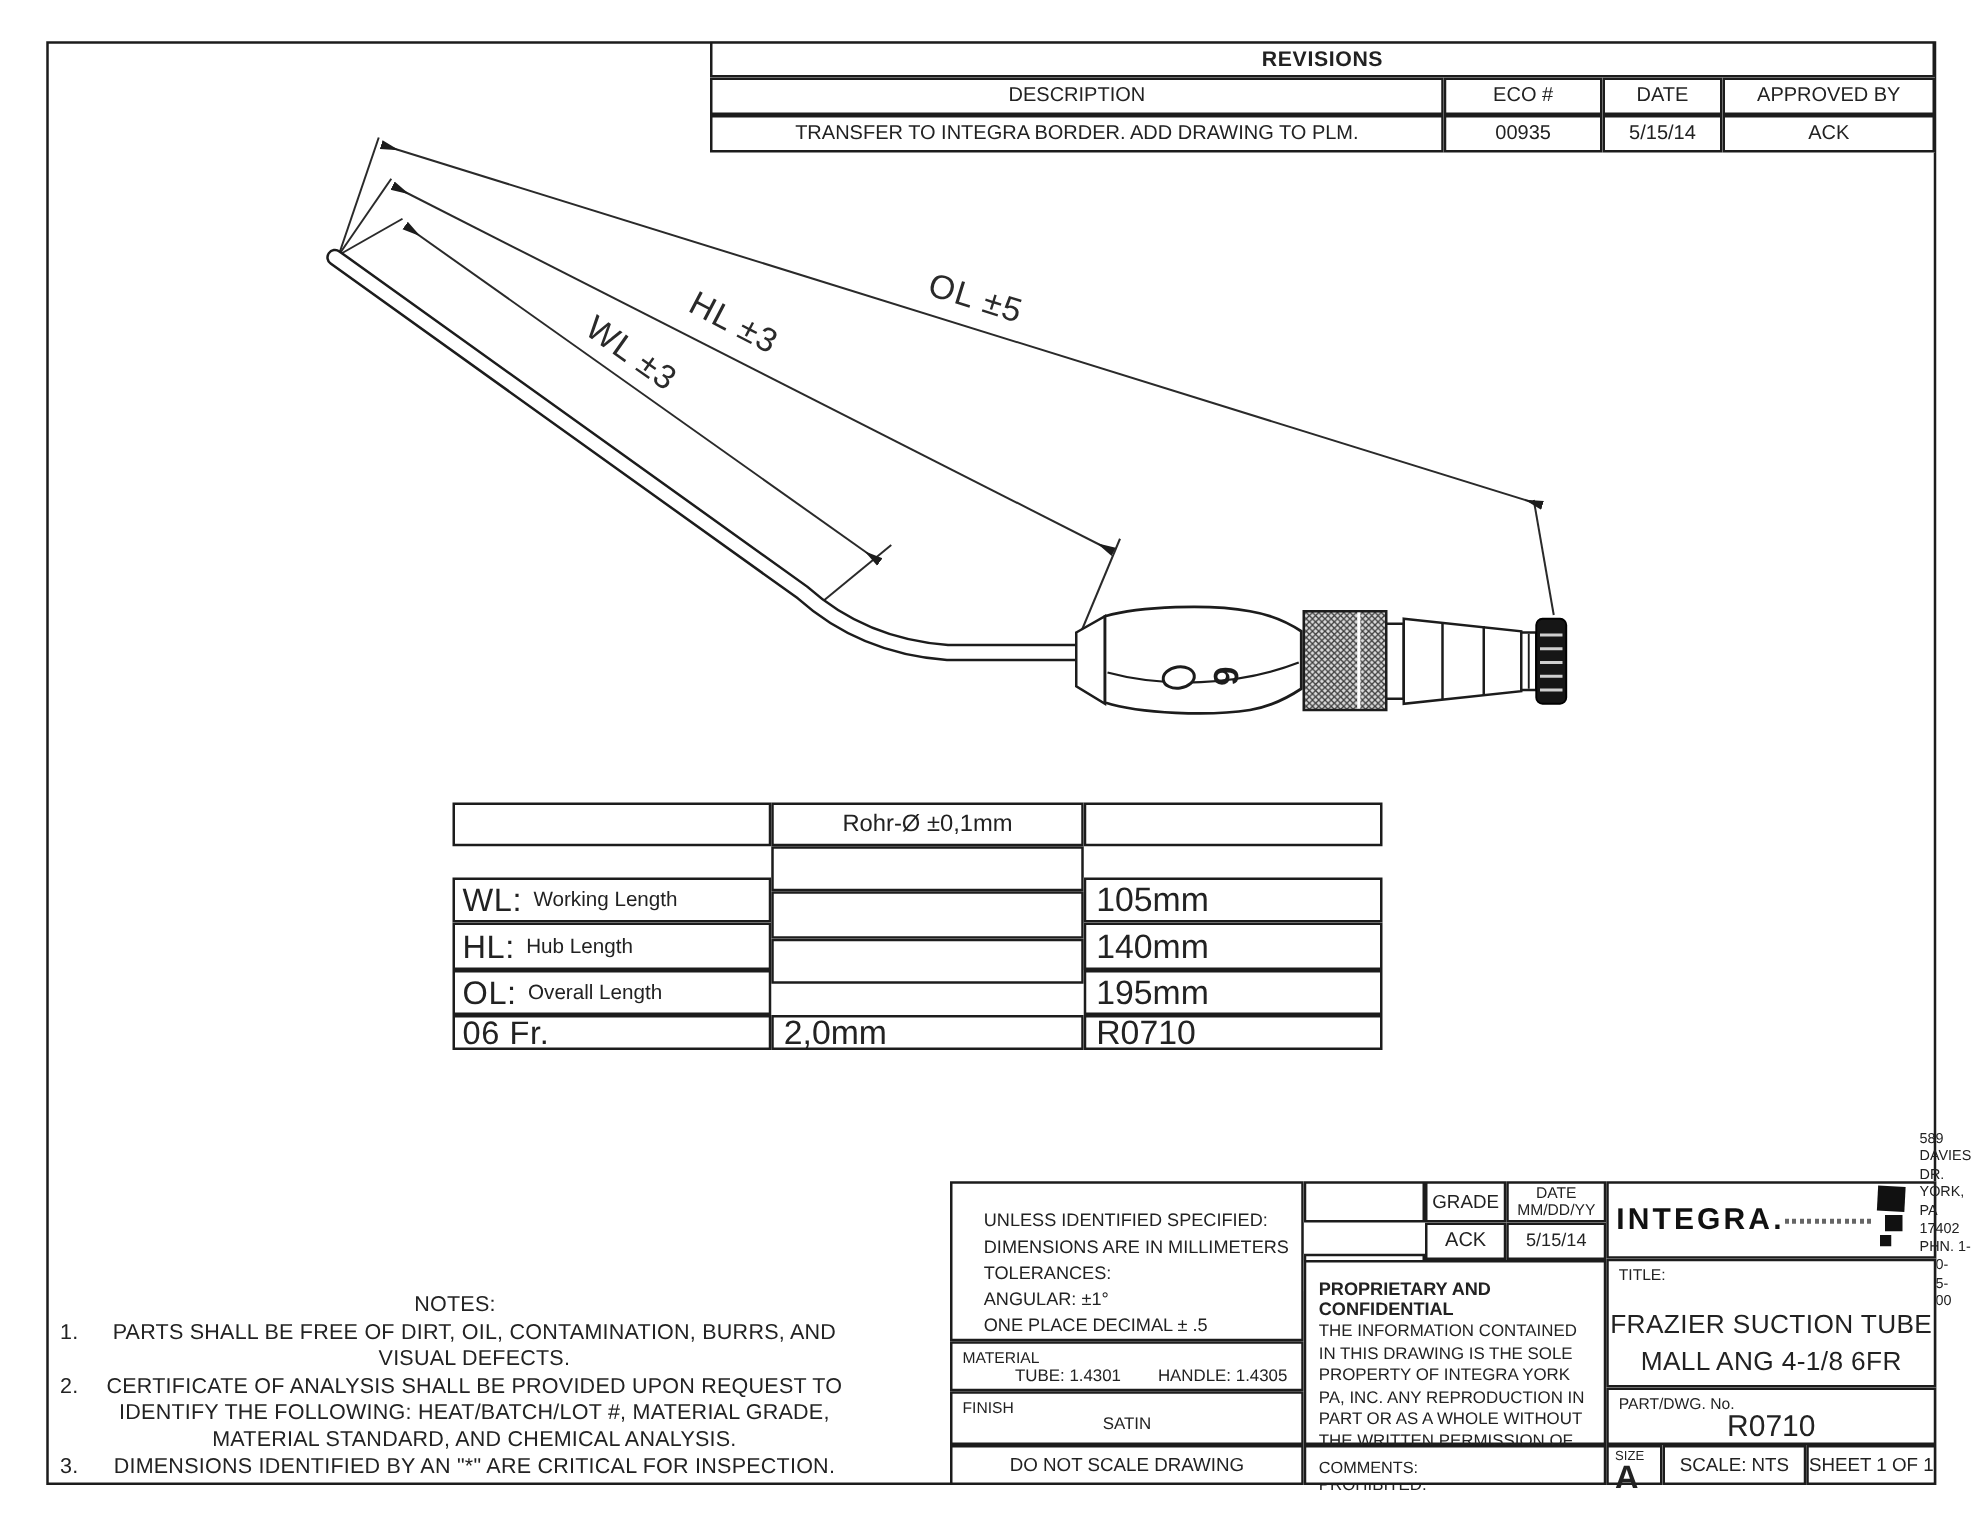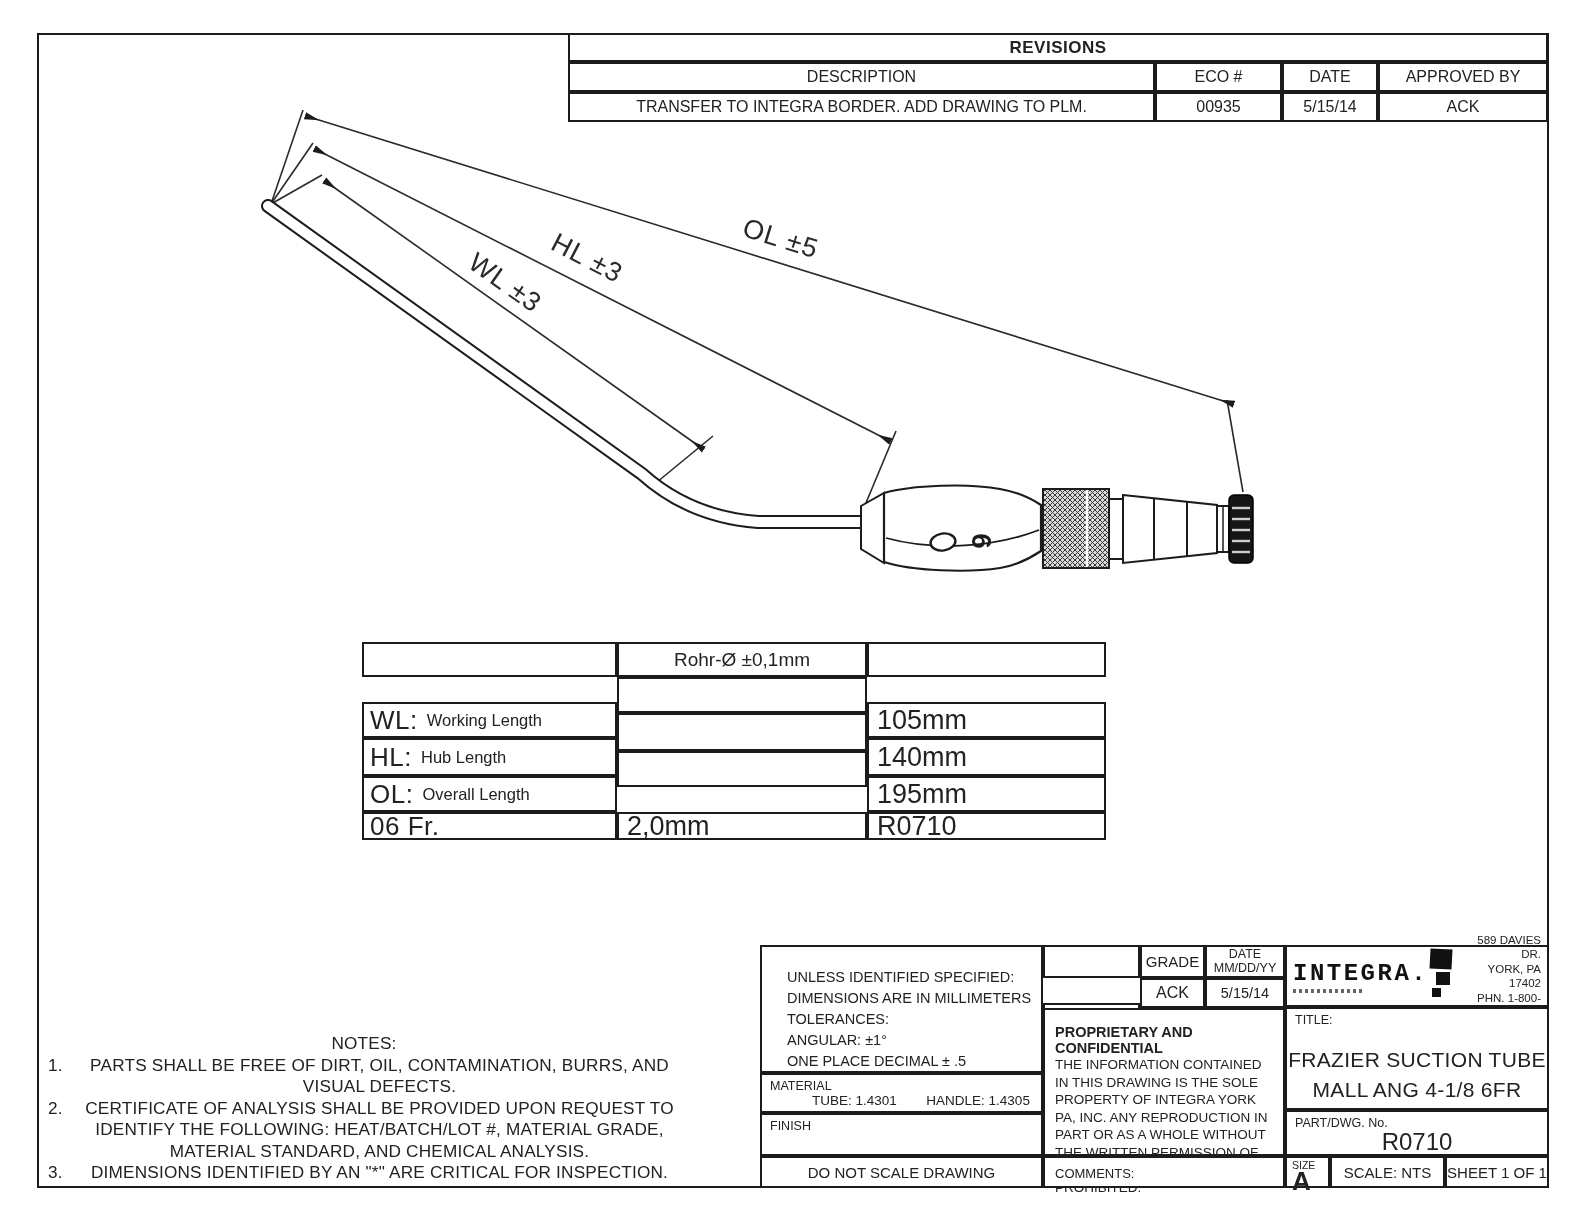--- a/index.html
+++ b/index.html
@@ -41,21 +41,21 @@
 
   
   .integra-word { font-size:24px; letter-spacing:2.5px; font-weight:600; color:#111; }
   .logo-squares { position:relative; width:30px; height:54px; }
   .logo-sq { position:absolute; background:#111; }
   .sq1 { width:22px; height:20px; left:2px;  top:0; transform:rotate(3deg); }
   .sq2 { width:14px; height:13px; left:8px;  top:23px; }
   .sq3 { width:9px;  height:9px;  left:4px;  top:39px; }
   .tagline { height:4px; width:72px; margin-top:2px;
     background:repeating-linear-gradient(90deg,#666 0 3px,transparent 3px 6px); }
-  .addr { font-size:11.5px; line-height:14.5px;text-align:right; }
+  .addr { font-size:11.5px; line-height:14.5px; }
 </style>
 </head>
 <body>
 
 <div id="sheet">
 
   <div class="abs page-border" style="left:37px; top:33px; width:1512px; height:1155px;"></div>
 
   <svg class="abs" style="left:0; top:0; pointer-events:none;" width="1584" height="1224" viewBox="0 0 1584 1224">
     <defs>
@@ -226,20 +226,23 @@
     <span class="tb-label">MATERIAL</span>
     <div style="position:absolute; left:50px; top:18px; font-size:13.5px;">
       <span>TUBE: 1.4301</span>
       <span style="display:inline-block; width:22px;"></span>
       <span>HANDLE: 1.4305</span>
     </div>
   </div>
 
   <div class="cell" style="left:760px; top:1113px; width:283px; height:43px;">
     <span class="tb-label">FINISH</span>
+    <div class="center" style="position:absolute; inset:8px 0 0 0; font-size:13.5px;">
+      <span>SATIN</span>
+    </div>
   </div>
 
   <div class="cell center tb-med" style="left:760px; top:1156px; width:283px; height:32px;">
     <span>DO NOT SCALE DRAWING</span>
   </div>
 
   <div class="cell" style="left:1043px; top:945px; width:97px; height:33px;"></div>
   <div class="cell center tb-med" style="left:1140px; top:945px; width:65px; height:33px;">
     <span>GRADE</span>
   </div>
@@ -264,21 +267,21 @@
     <div class="prop-title">PROPRIETARY AND CONFIDENTIAL</div>
     <div class="prop-body">THE INFORMATION CONTAINED IN THIS DRAWING IS THE SOLE PROPERTY OF INTEGRA YORK PA, INC.  ANY REPRODUCTION IN PART OR AS A WHOLE WITHOUT THE WRITTEN PERMISSION OF INTEGRA YORK PA, INC. IS PROHIBITED.</div>
   </div>
 
   <div class="cell" style="left:1043px; top:1156px; width:242px; height:32px; padding:8px 0 0 10px; font-size:13px;">
     <span>COMMENTS:</span>
   </div>
 
   <div class="cell" style="left:1285px; top:945px; width:264px; height:62px; display:flex; align-items:center; padding:0 6px;">
     <div style="display:flex; align-items:center;">
-      <div style="display:flex; flex-direction:column; align-items:flex-start;font-family:Liberation Mono, monospace;">
+      <div style="display:flex; flex-direction:row; align-items:center;">
         <span class="integra-word">INTEGRA.</span>
         <span class="tagline"></span>
       </div>
       <div class="logo-squares">
         <span class="logo-sq sq1"></span>
           <span class="logo-sq sq2"></span>
           <span class="logo-sq sq3"></span>
       </div>
     </div>
     <div class="addr" style="margin-left:6px;">

